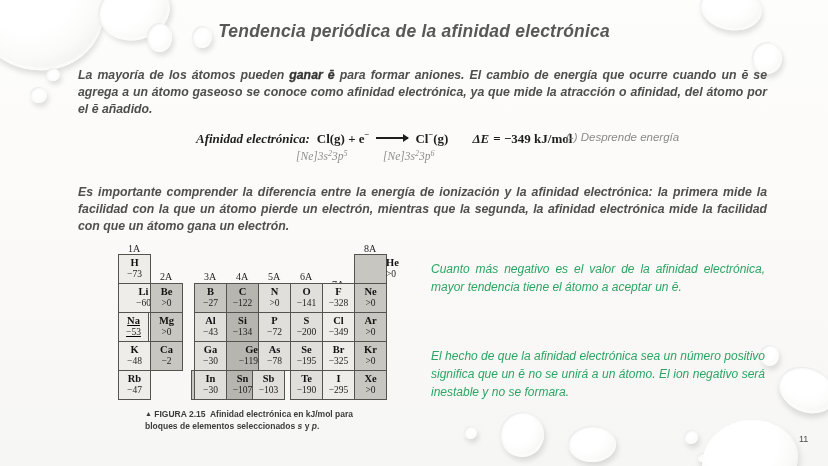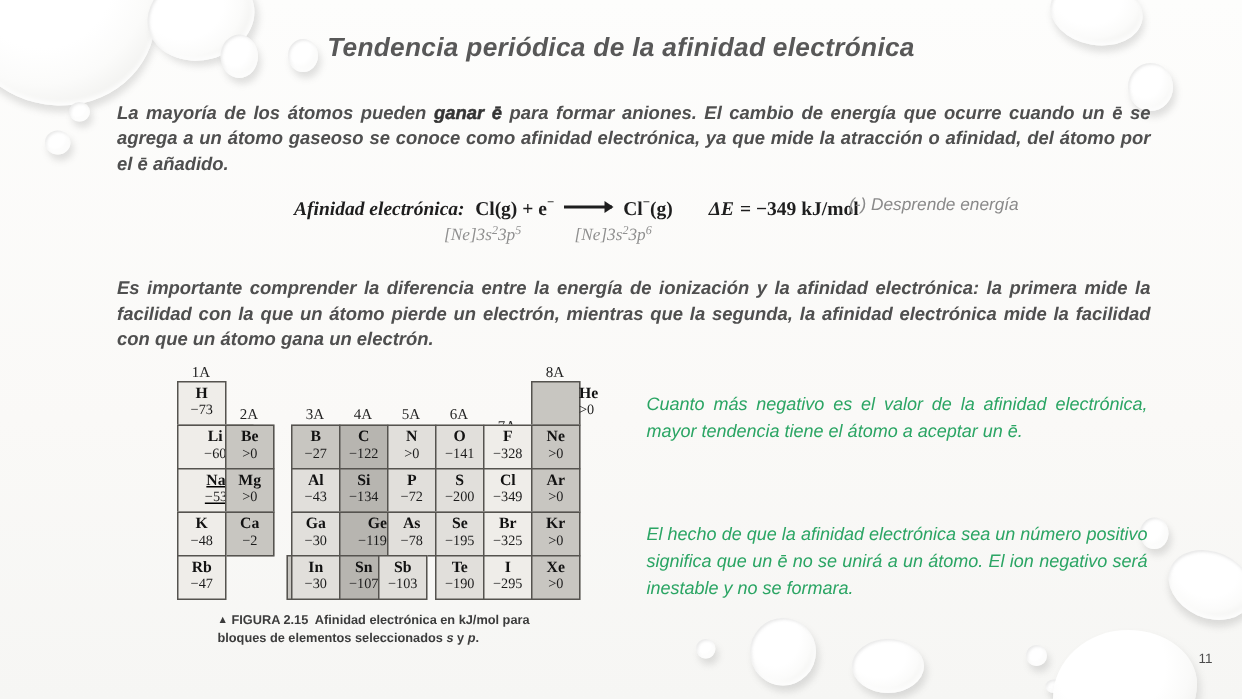--- a/index.html
+++ b/index.html
@@ -154,21 +154,21 @@
         <div class="pt-val">−141</div>
       </div>
       <div class="pt-cell" style="left: 204px; top: 40px; width: 33px; height: 30px; background: rgb(239, 237, 233);">
         <div class="pt-sym">F</div>
         <div class="pt-val">−328</div>
       </div>
       <div class="pt-cell" style="left: 236px; top: 40px; width: 33px; height: 30px; background: rgb(200, 198, 193);">
         <div class="pt-sym">Ne</div>
         <div class="pt-val">&gt;0</div>
       </div>
-      <div class="pt-cell" style="left: 0px; top: 69px; width: 52px; height: 30px; background: rgb(239, 237, 233); text-decoration: underline;">
+      <div class="pt-cell" style="left: 0px; top: 69px; width: 31px; height: 30px; background: rgb(239, 237, 233); text-decoration: underline;">
         <div class="pt-sym">Na</div>
         <div class="pt-val">−53</div>
       </div>
       <div class="pt-cell" style="left: 32px; top: 69px; width: 33px; height: 30px; background: rgb(200, 198, 193);">
         <div class="pt-sym">Mg</div>
         <div class="pt-val">&gt;0</div>
       </div>
       <div class="pt-cell" style="left: 76px; top: 69px; width: 33px; height: 30px; background: rgb(225, 223, 219);">
         <div class="pt-sym">Al</div>
         <div class="pt-val">−43</div>

